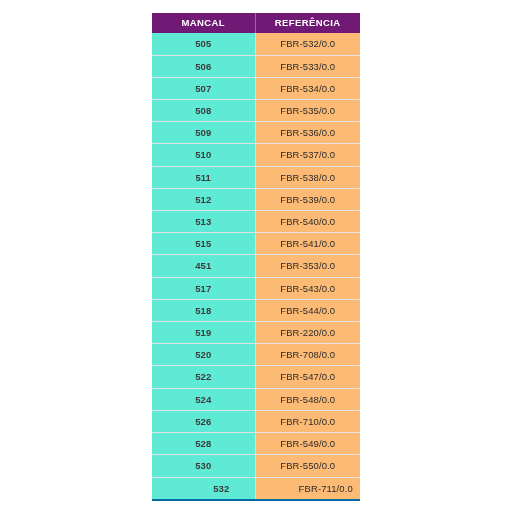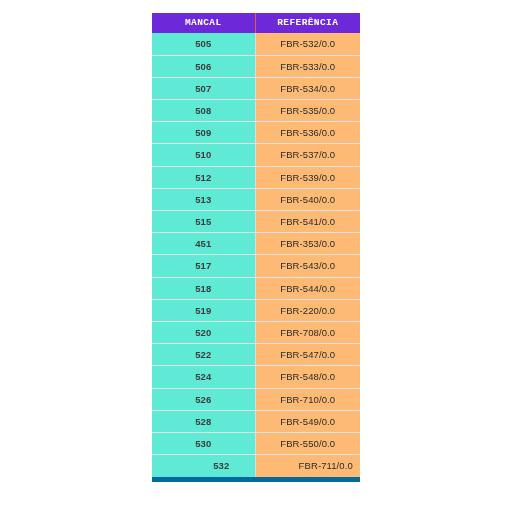--- a/index.html
+++ b/index.html
@@ -27,31 +27,30 @@
   }
   table.spec-table {
     width: 208px;
     border-collapse: collapse;
     table-layout: fixed;
   }
   table.spec-table col.col-left  { width: 103px; }
   table.spec-table col.col-right { width: 105px; }
 
   thead th {
-    background: #6d28d9;
+    background: #701a75;
     color: #ffffff;
     font-size: 9.5px;
     font-weight: bold;
     letter-spacing: 0.4px;
     text-align: center;
     padding: 5px 2px 5px 2px;
     line-height: 1.1;
     border: none;
     text-transform: uppercase;
-    font-family: Liberation Mono, monospace;
   }
   thead th.th-left {
     border-right: 1px solid #e8563c;
   }
 
   tbody td {
     font-size: 9.5px;
     text-align: center;
     height: 21.2px;
     padding: 0 2px;
@@ -66,21 +65,21 @@
     font-weight: bold;
     border-right: 1px solid #dcdcdc;
   }
   tbody td.cell-ref {
     background: #fdba74;
     color: #2b2b2b;
     font-weight: normal;
     letter-spacing: 0.1px;
   }
   tbody tr:last-child td {
-    border-bottom: 5px solid #0369a1;
+    border-bottom: 2px solid #0369a1;
     padding-left: 38px;
   }
 </style>
 </head>
 <body>
 
 <div class="page">
   <div class="table-wrap">
     <table class="spec-table">
       <colgroup>
@@ -110,20 +109,24 @@
             <td class="cell-mancal">508</td>
             <td class="cell-ref">FBR-535/0.0</td>
           </tr>
           <tr>
             <td class="cell-mancal">509</td>
             <td class="cell-ref">FBR-536/0.0</td>
           </tr>
           <tr>
             <td class="cell-mancal">510</td>
             <td class="cell-ref">FBR-537/0.0</td>
+          </tr>
+          <tr>
+            <td class="cell-mancal">511</td>
+            <td class="cell-ref">FBR-538/0.0</td>
           </tr>
           <tr>
             <td class="cell-mancal">512</td>
             <td class="cell-ref">FBR-539/0.0</td>
           </tr>
           <tr>
             <td class="cell-mancal">513</td>
             <td class="cell-ref">FBR-540/0.0</td>
           </tr>
           <tr>

